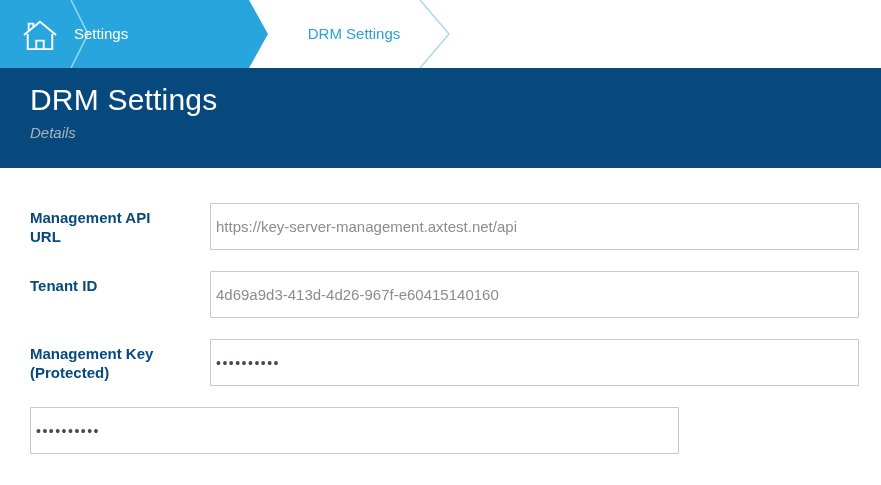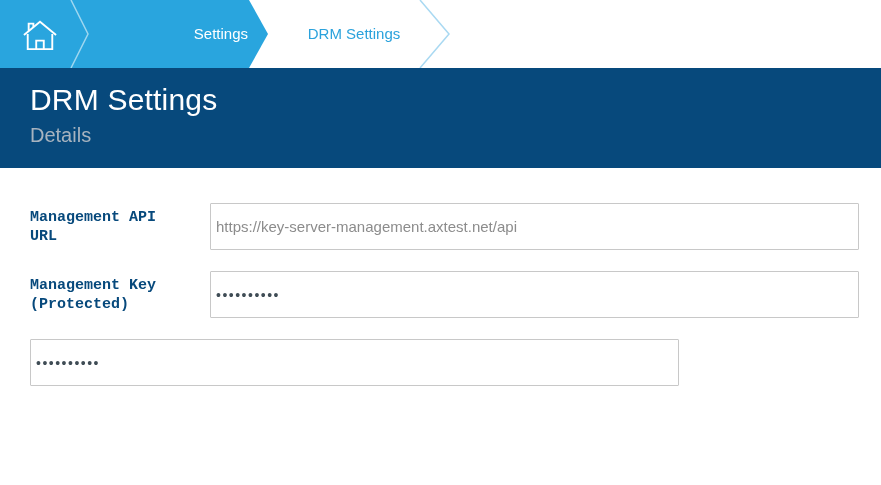--- a/index.html
+++ b/index.html
@@ -34,24 +34,24 @@
     position: absolute;
     left: 18px; top: 16px;
     width: 44px; height: 38px;
     cursor: pointer;
     display: flex;
     align-items: center;
     justify-content: center;
   }
   .bc-label-settings {
     position: absolute;
-    left: 90px; top: 0;
+    left: 74px; top: 0;
     width: 158px;
     line-height: 68px;
-    text-align: right;
+    text-align: left;
     color: #ffffff;
     font-size: 15px;
     cursor: pointer;
   }
   .bc-label-drm {
     position: absolute;
     left: 283px; top: 0;
     width: 142px;
     line-height: 68px;
     text-align: center;
@@ -70,41 +70,41 @@
   .page-header .title {
     margin: 0;
     padding-top: 15px;
     font-size: 30px;
     font-weight: 400;
     color: #ffffff;
     letter-spacing: 0.2px;
   }
   .page-header .subtitle {
     margin-top: 7px;
-    font-size: 20px;
+    font-size: 15px;
     color: #A7B3BF;
+    font-style: italic;
   }
 
   
   .form {
     padding: 35px 0 0 30px;
   }
   .form-row {
     display: flex;
     margin-bottom: 21px;
   }
   .field-label {
     width: 180px;
     padding: 5px 36px 0 0;
     box-sizing: border-box;
     font-size: 15px;
     font-weight: bold;
     color: #07497C;
     line-height: 19px;
-    font-family: Liberation Mono, monospace;
   }
   .text-input {
     width: 649px;
     height: 47px;
     box-sizing: border-box;
     border: 1px solid #C8C8C8;
     border-radius: 1px;
     padding: 0 5px;
     font-family: "Liberation Sans", sans-serif;
     font-size: 15px;
@@ -167,20 +167,26 @@
 
 <div class="form">
 
   <div class="form-row">
     <div class="field-label">
       <span>Management API URL</span>
     </div>
     <input class="text-input" type="text" value="https://key-server-management.axtest.net/api" style="">
   </div>
 
+  <div class="form-row">
+    <div class="field-label">
+      <span>Tenant ID</span>
+    </div>
+    <input class="text-input" type="text" value="4d69a9d3-413d-4d26-967f-e60415140160" style="">
+  </div>
 
   <div class="form-row">
     <div class="field-label">
       <span>Management Key (Protected)</span>
     </div>
     <input class="text-input masked" type="text" value="••••••••••" style="">
   </div>
 
   <div class="form-row">
     <input class="text-input masked" type="text" value="••••••••••" style="">

